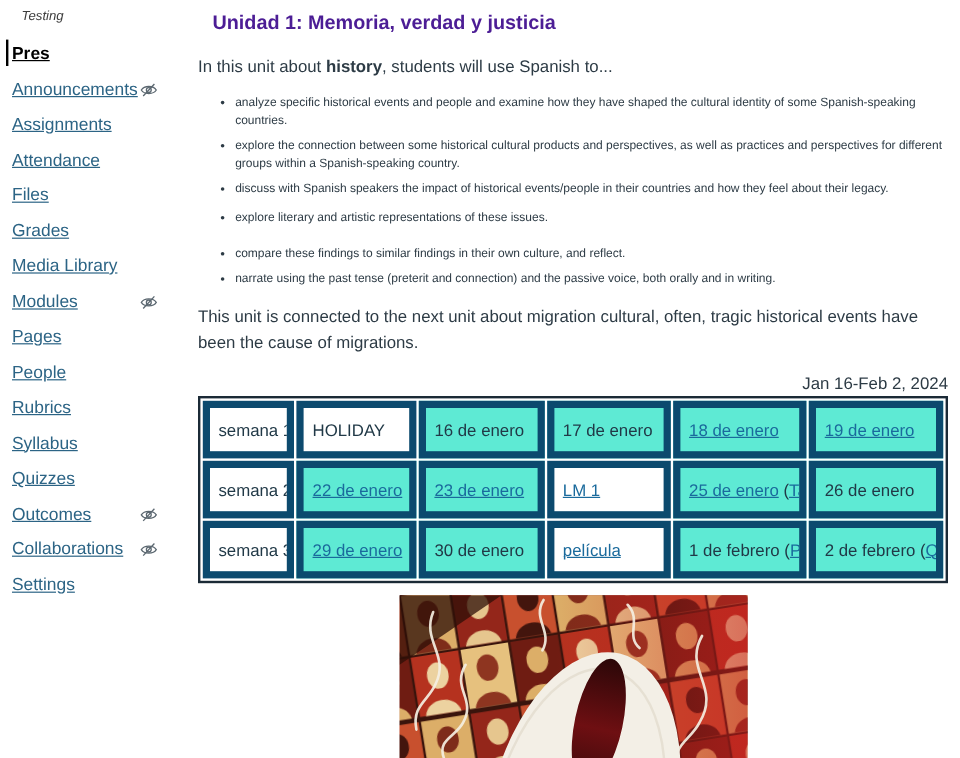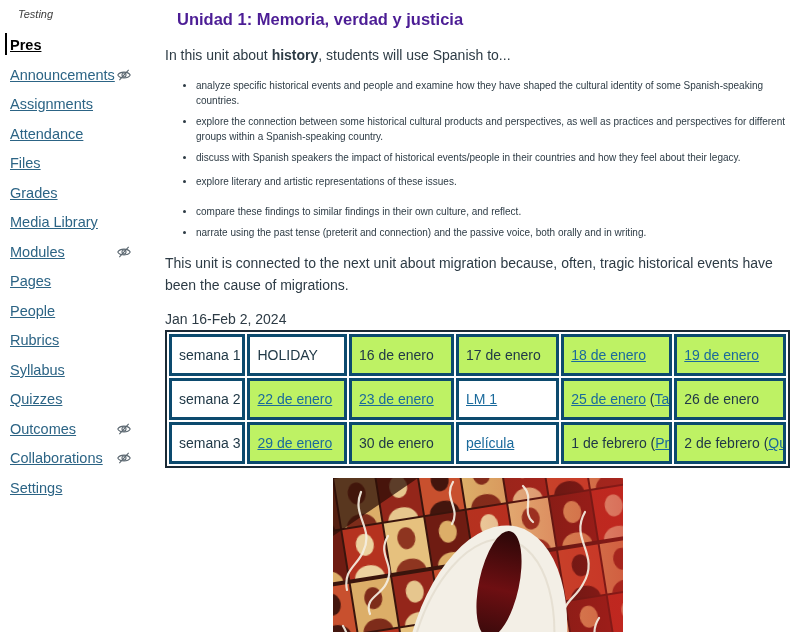--- a/index.html
+++ b/index.html
@@ -23,30 +23,30 @@
   
   .main{flex:1;box-sizing:border-box;padding:8px 10px 0 2px;}
   .page-title{font-size:16.5px;font-weight:700;color:#4c1d95;margin:2px 12px 0;}
   .intro{font-size:14px;line-height:1.5;margin:16px 0 0;}
   .goal-list{margin:12px 0 0;padding-left:31px;font-size:10px;line-height:1.5;}
   .goal-list li{margin-bottom:6px;}
   .goal-list li.gap-sm{margin-top:9px;}
   .goal-list li.gap-md{margin-top:15px;}
   .connect{font-size:14px;line-height:1.55;margin:13px 0 0;}
 
-  .table-caption{font-size:14px;text-align:left;margin:15px 0 3px;color:#2d3b45;}
+  .table-caption{font-size:14px;text-align:right;margin:15px 0 3px;color:#2d3b45;}
   table.schedule{
     width:100%;border-collapse:separate;border-spacing:2px;
     border:2px solid #1b2a36;background:#fff;table-layout:fixed;
   }
   table.schedule td{
-    border:3px solid #0c4a6e;padding:10px 7px;font-size:14px;
+    border:6px solid #0c4a6e;padding:10px 7px;font-size:14px;
     color:#213947;overflow:hidden;white-space:nowrap;margin-left:42px;
   }
-  td.cell-blue{background:#bef264;}
+  td.cell-blue{background:#5eead4;}
   td.cell-white{background:#fff;}
   a.cell-link{color:#1a6a9c;text-decoration:underline;}
 
   .poster-wrap{width:290px;margin:10px auto 0;}
   .poster{display:block;}
 </style>
 </head>
 <body>
 
 <div class="layout">
@@ -96,21 +96,21 @@
 
     <ul class="goal-list">
       <li>analyze specific historical events and people and examine how they have shaped the cultural identity of some Spanish-speaking countries.</li>
       <li>explore the connection between some historical cultural products and perspectives, as well as practices and perspectives for different groups within a Spanish-speaking country.</li>
       <li>discuss with Spanish speakers the impact of historical events/people in their countries and how they feel about their legacy.</li>
       <li class="gap-sm">explore literary and artistic representations of these issues.</li>
       <li class="gap-md">compare these findings to similar findings in their own culture, and reflect.</li>
       <li>narrate using the past tense (preterit and connection) and the passive voice, both orally and in writing.</li>
     </ul>
 
-    <p class="connect">This unit is connected to the next unit about migration because, often, tragic historical events have been the cause of migrations.</p>
+    <p class="connect">This unit is connected to the next unit about migration cultural, often, tragic historical events have been the cause of migrations.</p>
 
     <div class="table-caption">Jan 16-Feb 2, 2024</div>
 
     <table class="schedule">
       <colgroup>
         <col style="width:12.6%">
           <col style="width:16.4%">
           <col style="width:17.3%">
         <col style="width:17.0%">
           <col style="width:18.3%">

